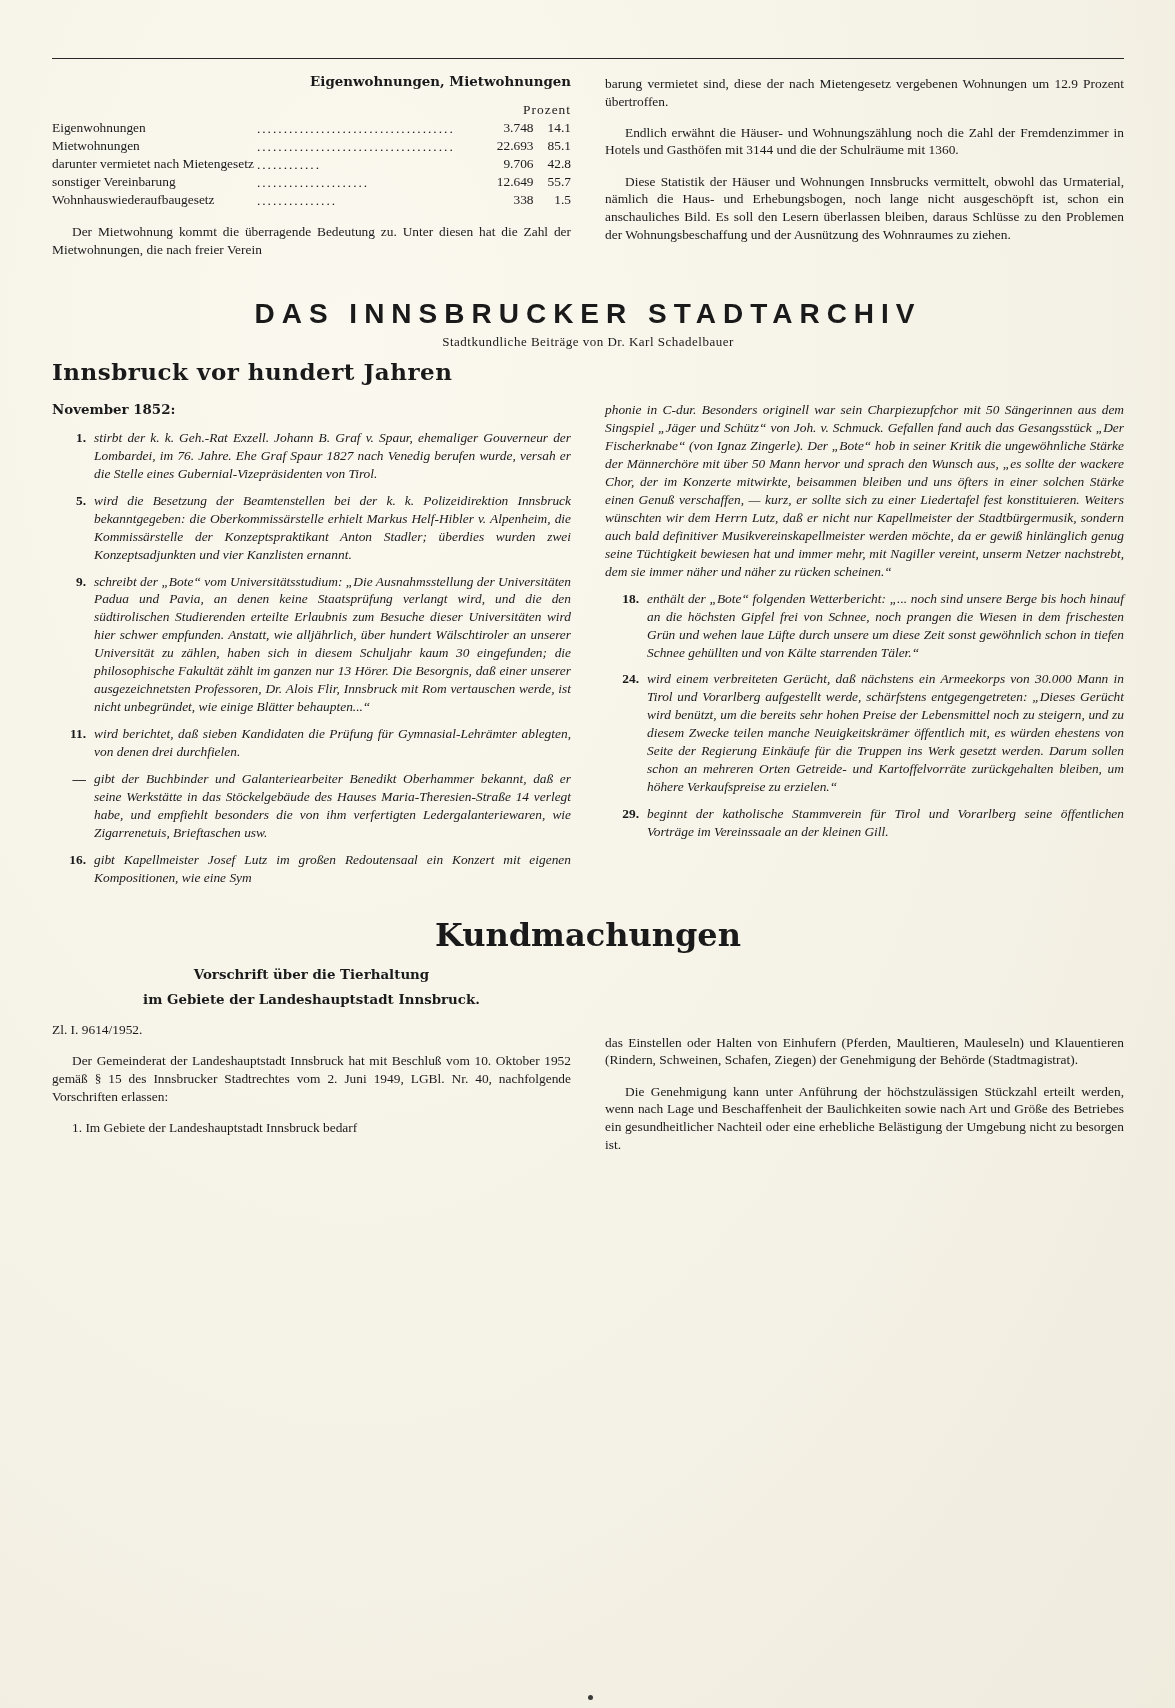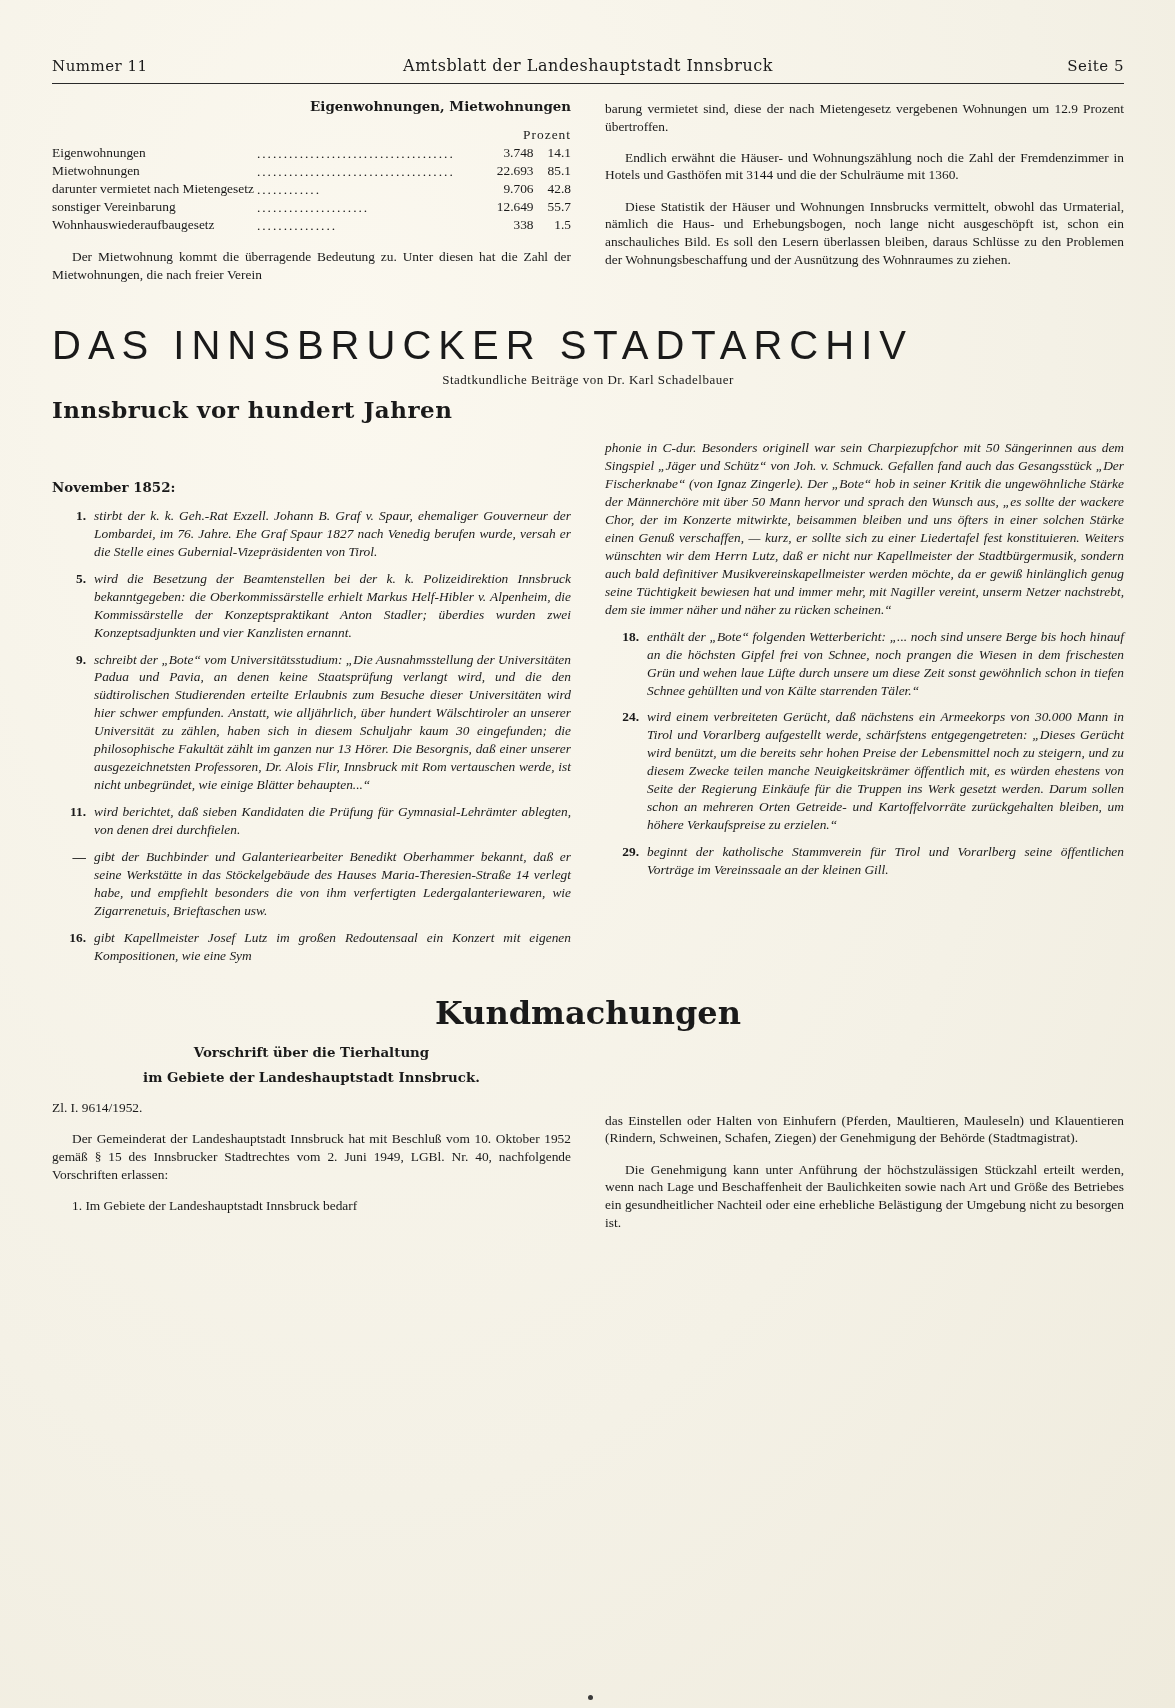--- a/index.html
+++ b/index.html
@@ -84,25 +84,25 @@
     overflow: hidden;
     white-space: nowrap;
     letter-spacing: 2px;
     padding: 0 3px;
   }
   table.stats td.n1 { text-align: right; white-space: nowrap; padding-right: 14px; }
   table.stats td.n2 { text-align: right; white-space: nowrap; width: 44px; }
   .stat-note { margin-top: 14px; }
   
   .headline {
-    text-align: left;
+    text-align: center;
     font-family: "Liberation Sans", sans-serif;
-    font-size: 40px;
+    font-size: 28px;
     letter-spacing: 7px;
-    font-weight: 400;
+    font-weight: 700;
     margin: 26px 0 4px 0;
     white-space: nowrap;
   }
   .subhead {
     text-align: center;
     font-size: 13px;
     font-family: "Liberation Serif", serif;
     margin-bottom: 8px;
     letter-spacing: 0.5px;
   }
@@ -113,21 +113,20 @@
     font-size: 23px;
     letter-spacing: 0.5px;
     margin-bottom: 16px;
   }
   
   .datehead {
     font-family: "DejaVu Serif", serif;
     font-weight: bold;
     font-size: 16px;
     margin-bottom: 10px;
-    margin-top: 40px;
   }
   .entry {
     display: flex;
     margin-bottom: 9px;
   }
   .entry .num {
     width: 34px;
     flex: none;
     font-weight: bold;
     text-align: right;
@@ -168,25 +167,20 @@
   }
 </style>
 </head>
 <body>
 
 <div class="page">
   <div class="paper"></div>
 
   <div class="content">
 
-    <div class="runhead">
-      <div class="left">Nummer 11</div>
-      <div class="center">Amtsblatt der Landeshauptstadt Innsbruck</div>
-      <div class="right">Seite 5</div>
-    </div>
     <div class="rule"></div>
 
     <div class="cols">
       <div class="col">
         <div class="stat-title">Eigenwohnungen, Mietwohnungen</div>
         <div class="stat-head">Prozent</div>
         <table class="stats">
           <tbody>
               <tr>
             <td class="lbl">Eigenwohnungen</td>

